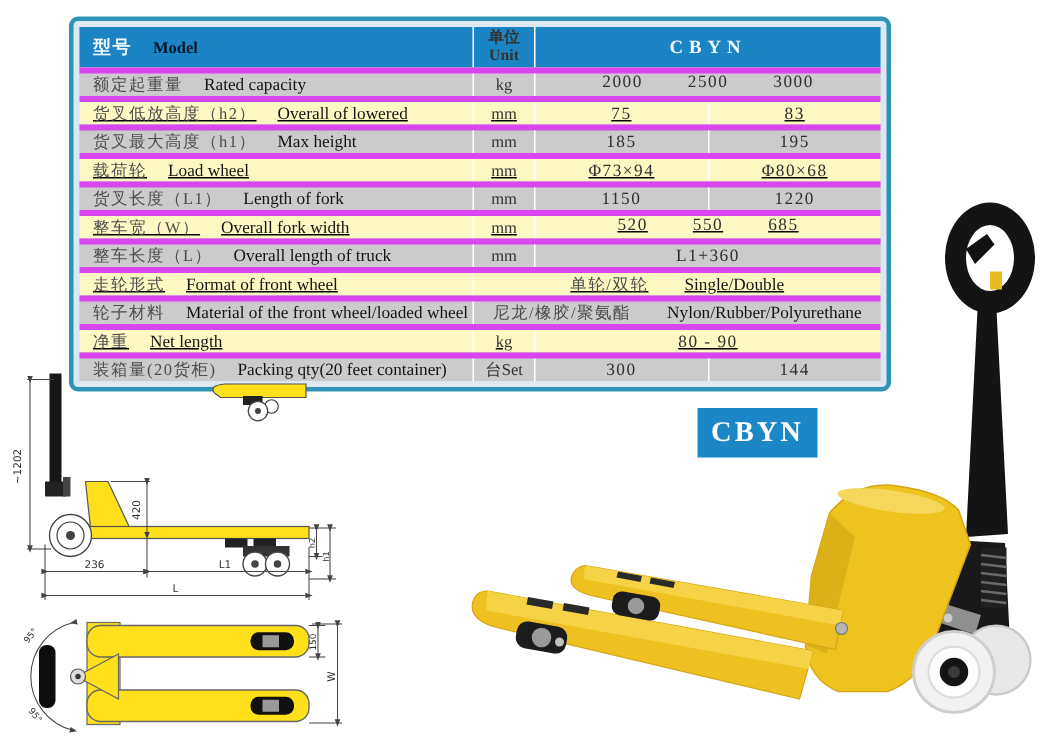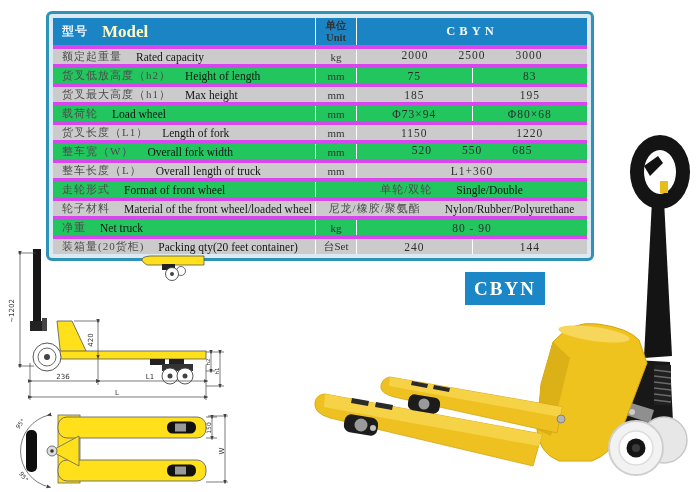--- a/index.html
+++ b/index.html
@@ -6,29 +6,29 @@
   .stage{position:relative;width:700px;height:492px;background:#ffffff;overflow:hidden;
          font-family:"Liberation Serif",serif;}
   
   .spec-card{position:absolute;left:46px;top:11px;width:534px;height:236px;
              border:3px solid #2e93b5;border-radius:6px;background:#dce9f2;
              padding:4px;box-sizing:content-box;}
   .spec-table{width:100%;height:100%;display:flex;flex-direction:column;background:#cbcbcb;}
   .trow{display:flex;flex:1;align-items:stretch;border-top:4px solid #d946ef;min-height:0;}
   .trow.header{flex:0 0 27px;background:#1b84c4;color:#f2f8ff;border-top:none;}
   .trow.gray{background:#cbcbcb;}
-  .trow.light{background:#22c55e;}
+  .trow.light{background:#fef9c3;text-decoration:underline;}
   .cell{display:flex;align-items:center;justify-content:center;min-width:0;}
   .c-label{flex:0 0 253px;justify-content:flex-start;padding-left:9px;gap:14px;}
   .c-unit{flex:0 0 40px;border-left:1px solid #fff;font-size:11px;color:#333;}
   .c-vals{flex:1;border-left:1px solid #fff;display:flex;}
   .cn{font-size:11px;color:#4c4c4c;letter-spacing:1px;white-space:nowrap;}
   .en{font-size:11.5px;color:#141414;white-space:nowrap;}
   .header .c-label .cn{color:#eef6ff;font-weight:bold;font-size:12px;}
-  .header .c-label .en{color:#fef9c3;font-weight:bold;font-size:17px;}
+  .header .c-label .en{color:#0f172a;font-weight:bold;font-size:11px;}
   .unit-head{display:flex;flex-direction:column;line-height:1.05;font-weight:bold;
              font-size:10.5px;text-align:center;}
   .series-head{font-weight:bold;font-size:12.5px;letter-spacing:4px;width:100%;
                display:flex;align-items:center;justify-content:center;}
   .vals3{flex:1;display:flex;align-items:flex-start;justify-content:center;gap:30px;}
   .vals2{flex:1;display:flex;}
   .vals2 .half{flex:1;display:flex;align-items:center;justify-content:center;}
   .vals2 .half+.half{border-left:1px solid #fff;}
   .vals1{flex:1;display:flex;align-items:center;justify-content:center;}
   .val{font-size:11.5px;color:#2e2e2e;letter-spacing:1px;white-space:nowrap;}
@@ -76,21 +76,21 @@
               <span class="val">2000</span>
               <span class="val">2500</span>
               <span class="val">3000</span>
             </div>
           </div>
       </div>
 
       <div class="trow light">
         <div class="cell c-label">
             <span class="cn">货叉低放高度（h2）</span>
-            <span class="en">Height of length</span>
+            <span class="en">Overall of lowered</span>
           </div>
         <div class="cell c-unit">mm</div>
         <div class="c-vals">
             <div class="vals2">
               <span class="half">
                 <span class="val">75</span>
               </span>
               <span class="half">
                 <span class="val">83</span>
               </span>
@@ -198,40 +198,40 @@
           </div>
         <div class="c-merge">
             <span class="cn">尼龙/橡胶/聚氨酯</span>
             <span class="en">Nylon/Rubber/Polyurethane</span>
           </div>
       </div>
 
       <div class="trow light">
         <div class="cell c-label">
             <span class="cn">净重</span>
-            <span class="en">Net truck</span>
+            <span class="en">Net length</span>
           </div>
         <div class="cell c-unit">kg</div>
         <div class="c-vals">
             <div class="vals1">
               <span class="val">80 - 90</span>
             </div>
           </div>
       </div>
 
       <div class="trow gray">
         <div class="cell c-label">
             <span class="cn">装箱量(20货柜)</span>
             <span class="en">Packing qty(20 feet container)</span>
           </div>
         <div class="cell c-unit">台Set</div>
         <div class="c-vals">
             <div class="vals2">
               <span class="half">
-                <span class="val">240</span>
+                <span class="val">300</span>
               </span>
               <span class="half">
                 <span class="val">144</span>
               </span>
             </div>
           </div>
       </div>
 
     </div>
   </div>

